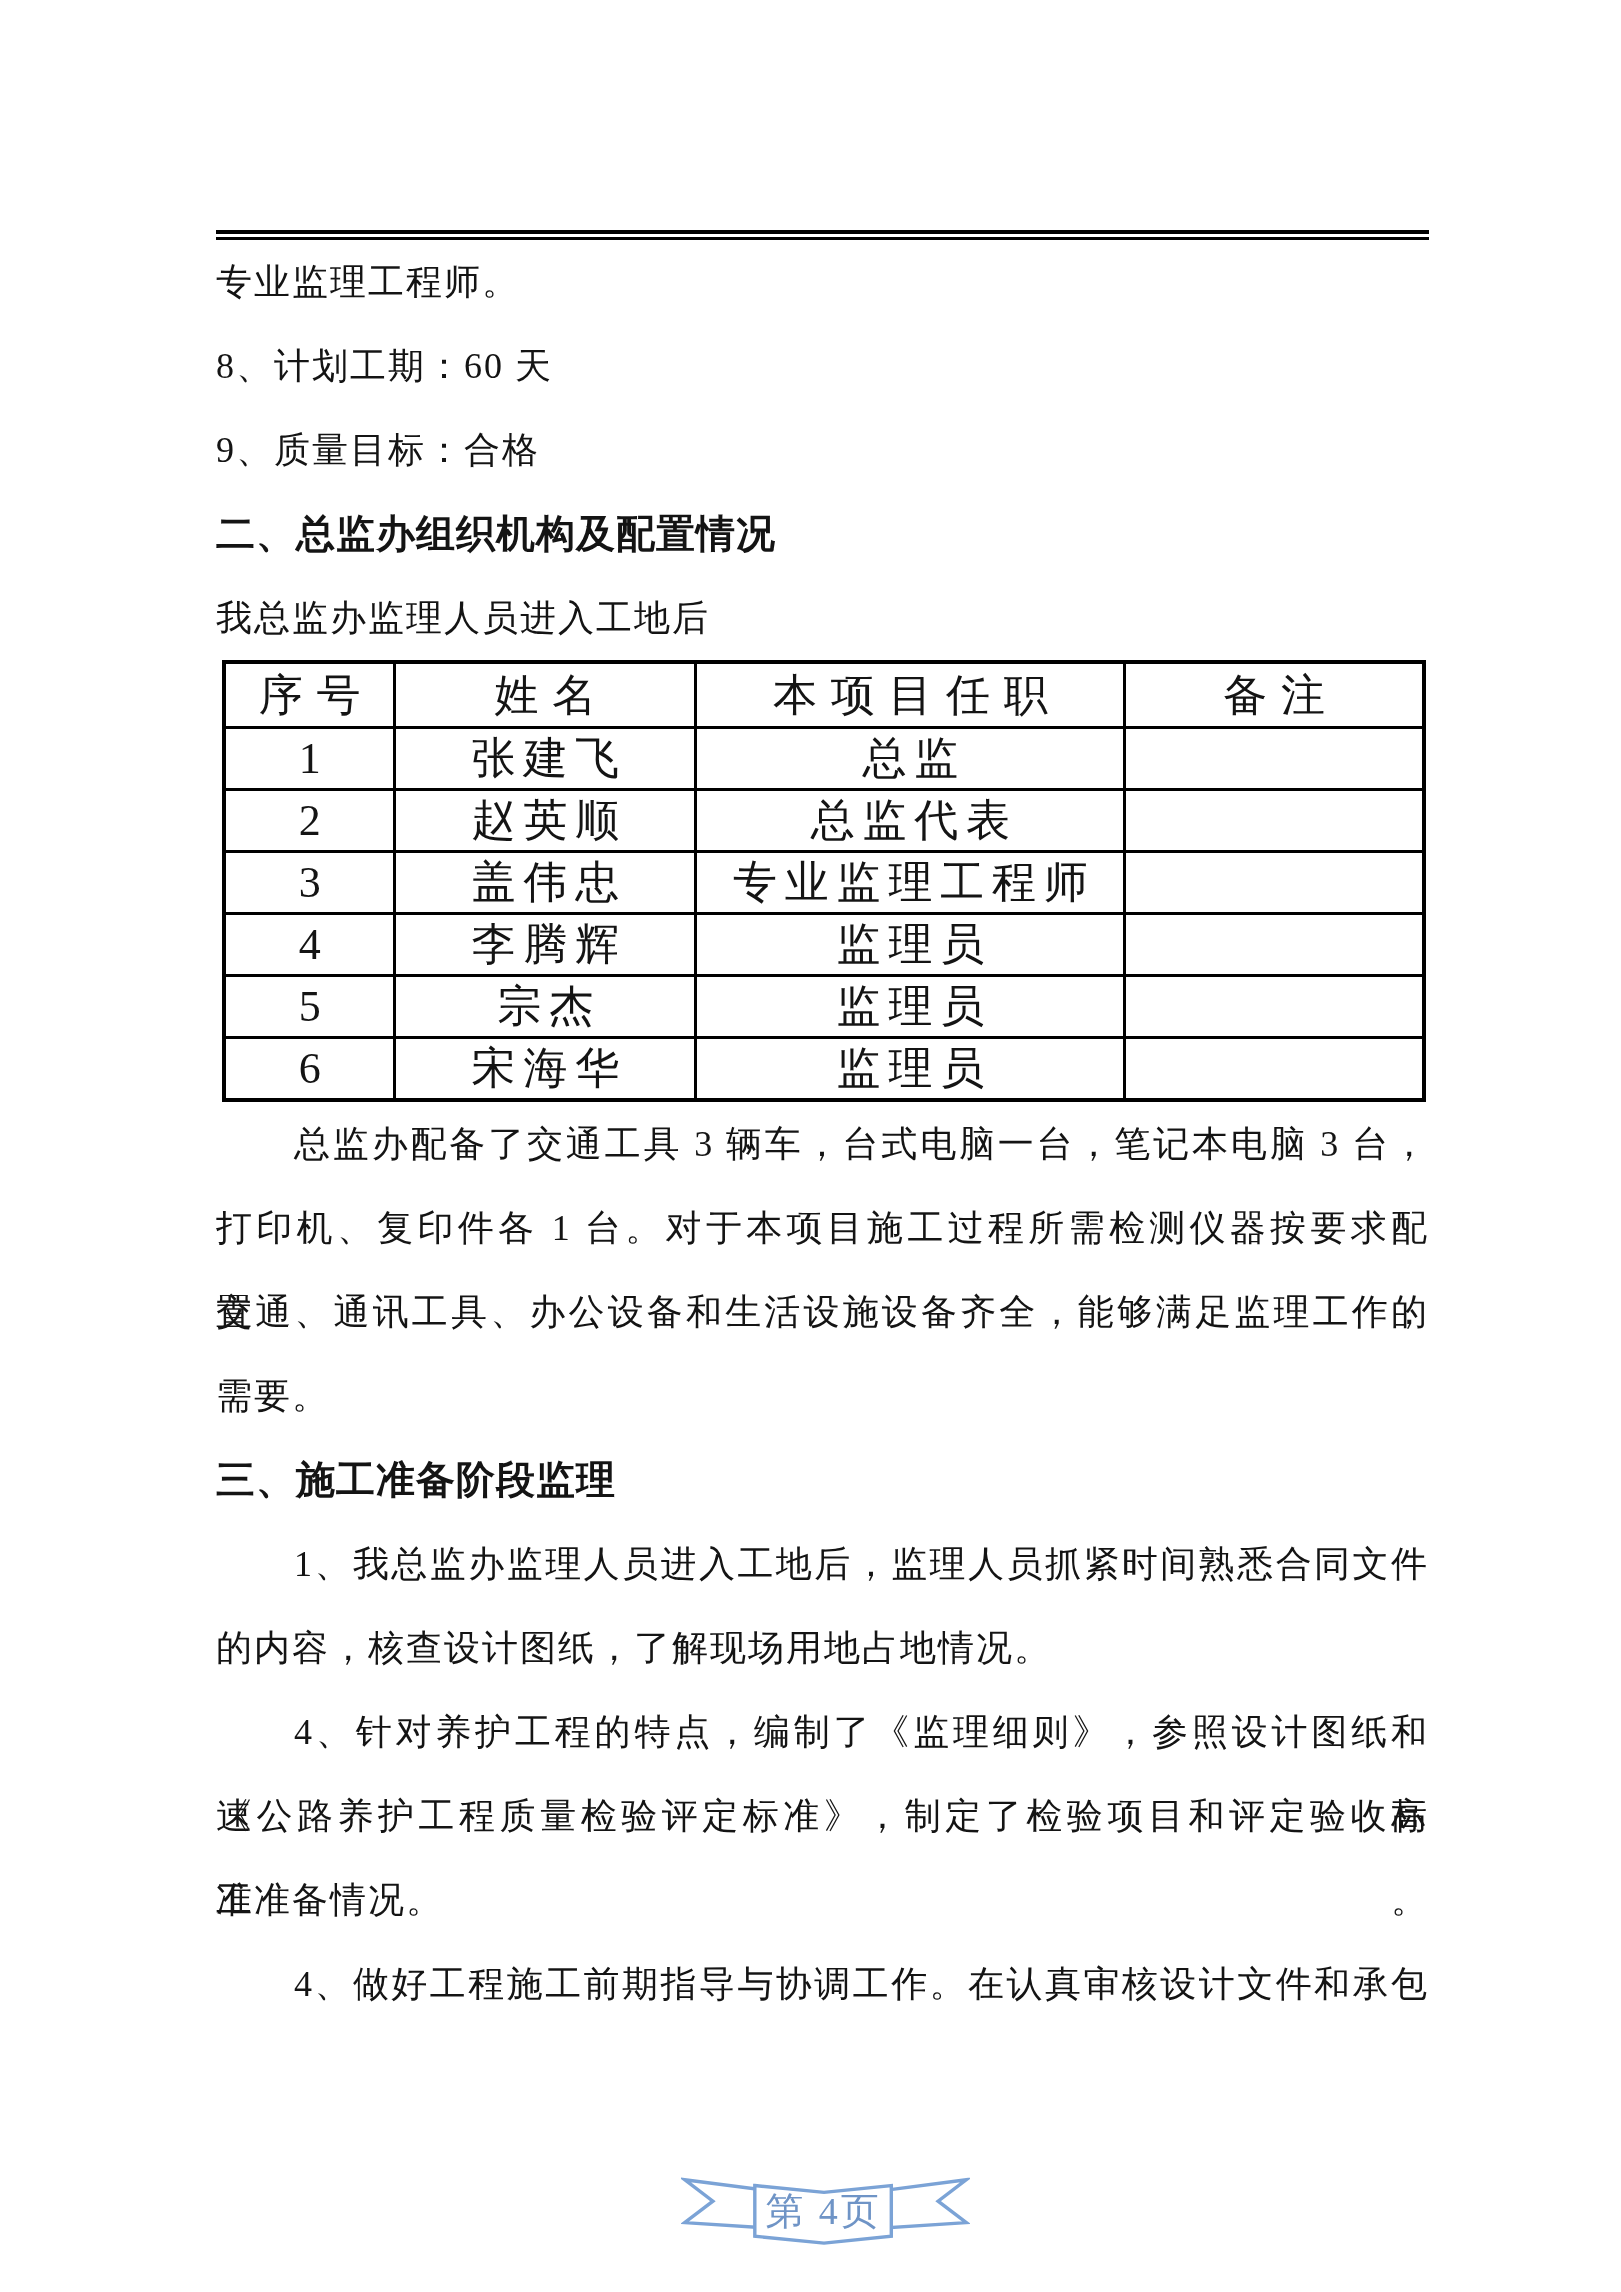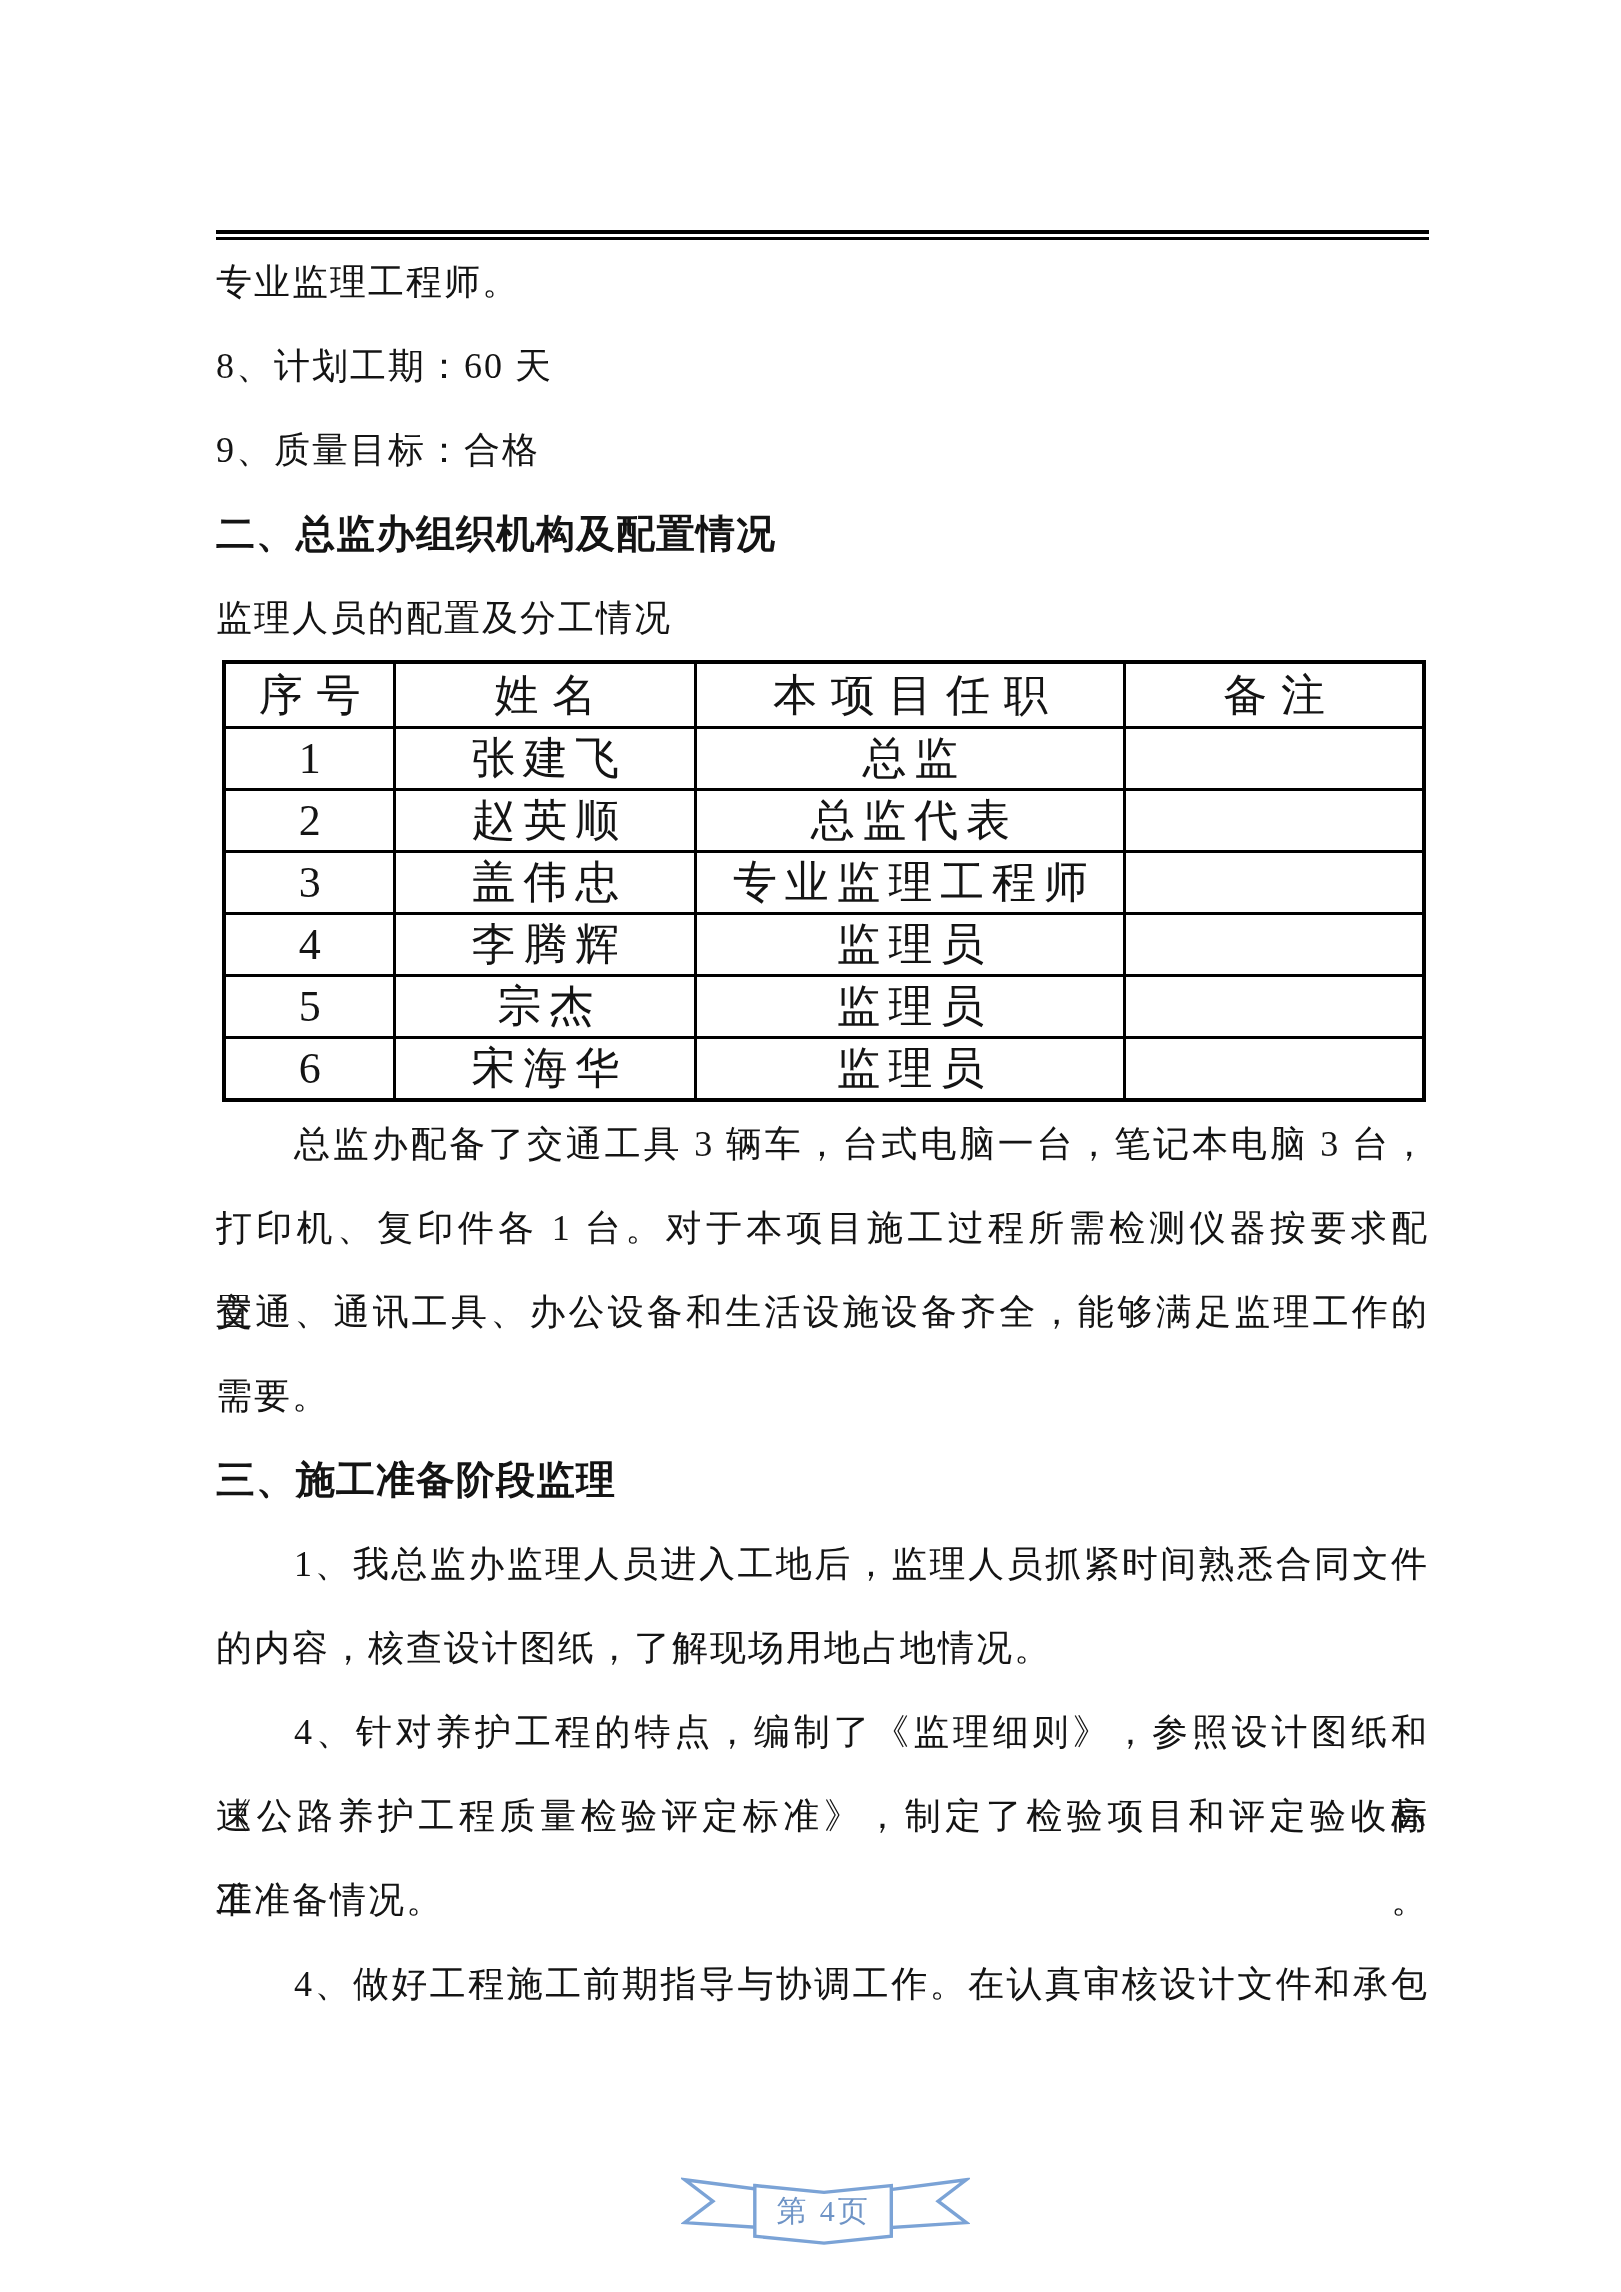--- a/index.html
+++ b/index.html
@@ -62,37 +62,37 @@
   .ribbon{
     position:absolute;
     left:681px; top:2168px;
     width:289px; height:78px;
   }
   .ribbon svg{ display:block; }
   .ribbon-label{
     position:absolute;
     left:74px; top:15.7px; width:137px; height:55px;
     display:flex; align-items:center; justify-content:center;
-    font-size:30px;
+    font-size:38px;
     letter-spacing:2.9px;
     font-family:"Liberation Serif","DejaVu Serif",serif;
   }
 </style>
 </head>
 <body>
 
 <div class="page">
 
   <div class="header-rule"></div>
 
   <div class="line">专业监理工程师。</div>
   <div class="line">8、计划工期：60 天</div>
   <div class="line">9、质量目标：合格</div>
   <div class="line heading">二、总监办组织机构及配置情况</div>
-  <div class="line">监理人员的配置及分工情况</div>
+  <div class="line">我总监办监理人员进入工地后</div>
 
   <table class="staff">
     <colgroup>
       <col style="width:171px">
         <col style="width:301px">
         <col style="width:429px">
         <col style="width:299px">
     </colgroup>
     <tbody>
         <tr class="hdr">

